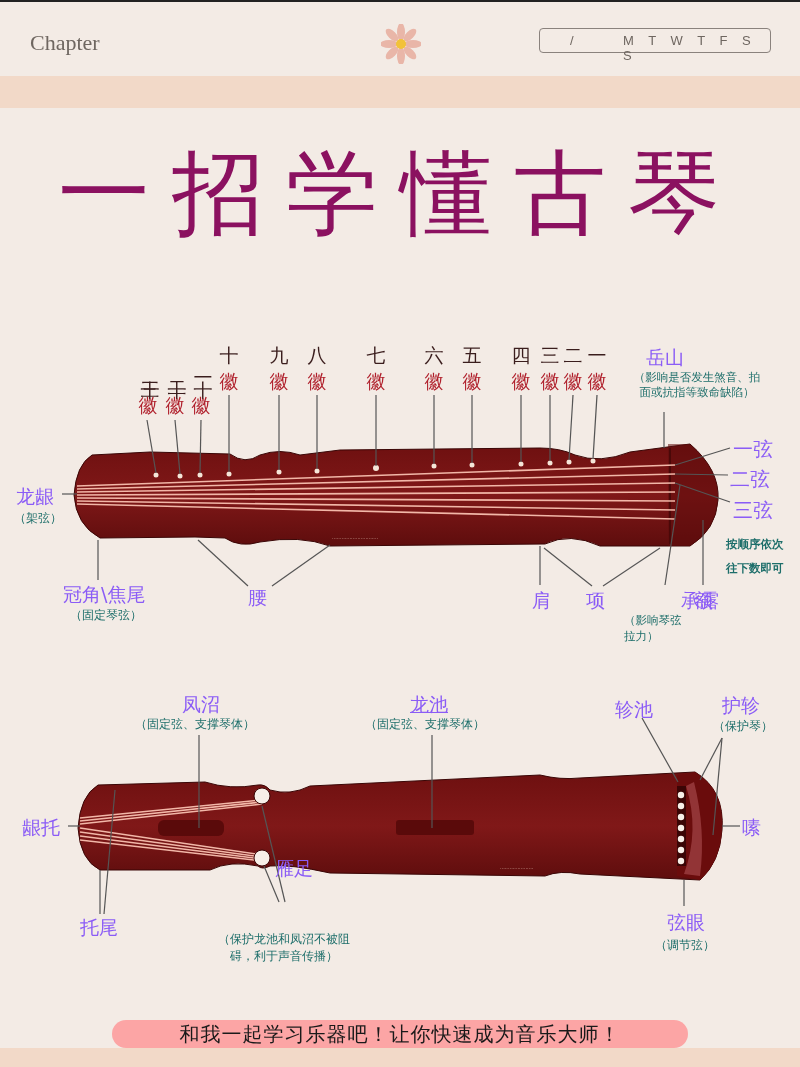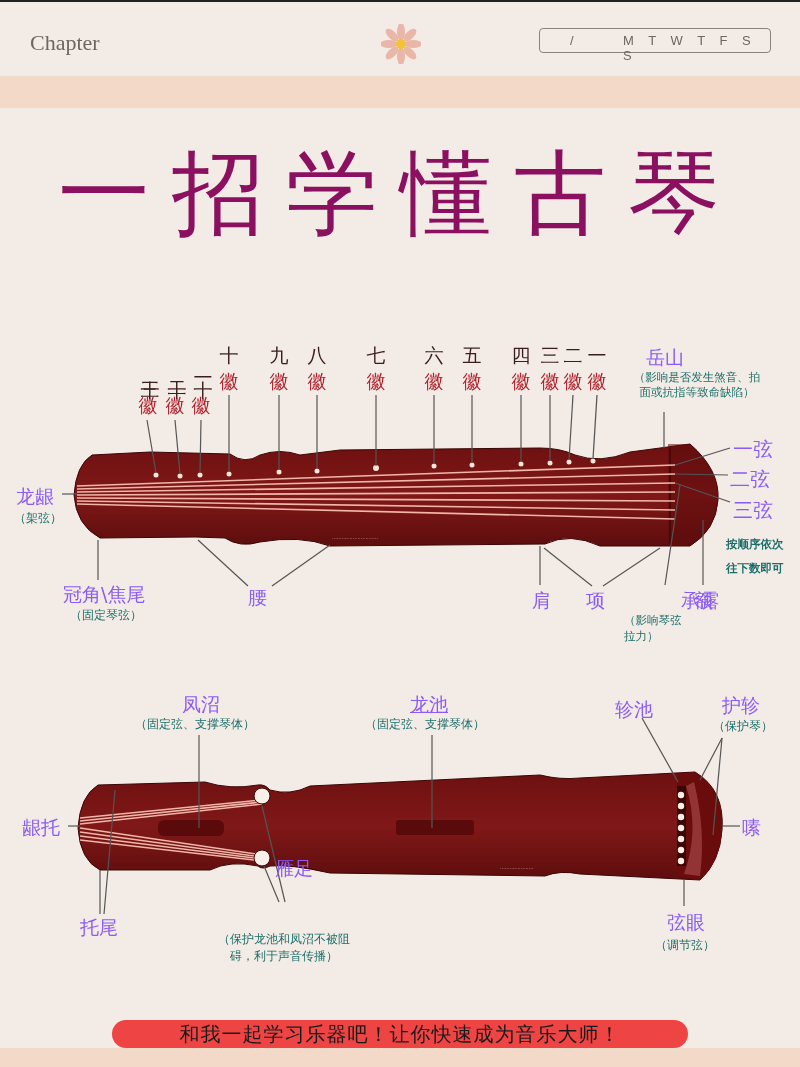--- a/index.html
+++ b/index.html
@@ -38,21 +38,21 @@
   }
   svg.diagram { position: absolute; left: 0; top: 0; }
   .lbl { position: absolute; font-family: "DejaVu Sans", sans-serif; white-space: nowrap; }
   .red { color: #8b5cf6; }
   .teal { color: #1d6e6a; }
   .vert { writing-mode: vertical-rl; text-orientation: upright; letter-spacing: 2px; }
   .hui { font-size: 19px; line-height: 26px; color: #b0202c; text-align: center; }
   .hui .num { color: #3a1d1d; }
   .footer {
     position: absolute; left: 112px; top: 1020px; width: 576px; height: 28px;
-    background: #ef4444; border-radius: 14px;
+    background: #fca5a5; border-radius: 14px;
   }
   .footer span {
     position: absolute; left: 0; top: 1px; width: 100%; text-align: center;
     font-size: 20px; color: #1a1a1a; letter-spacing: 1px;
   }
 </style>
 </head>
 <body>
 
 <div class="topbar"></div>

